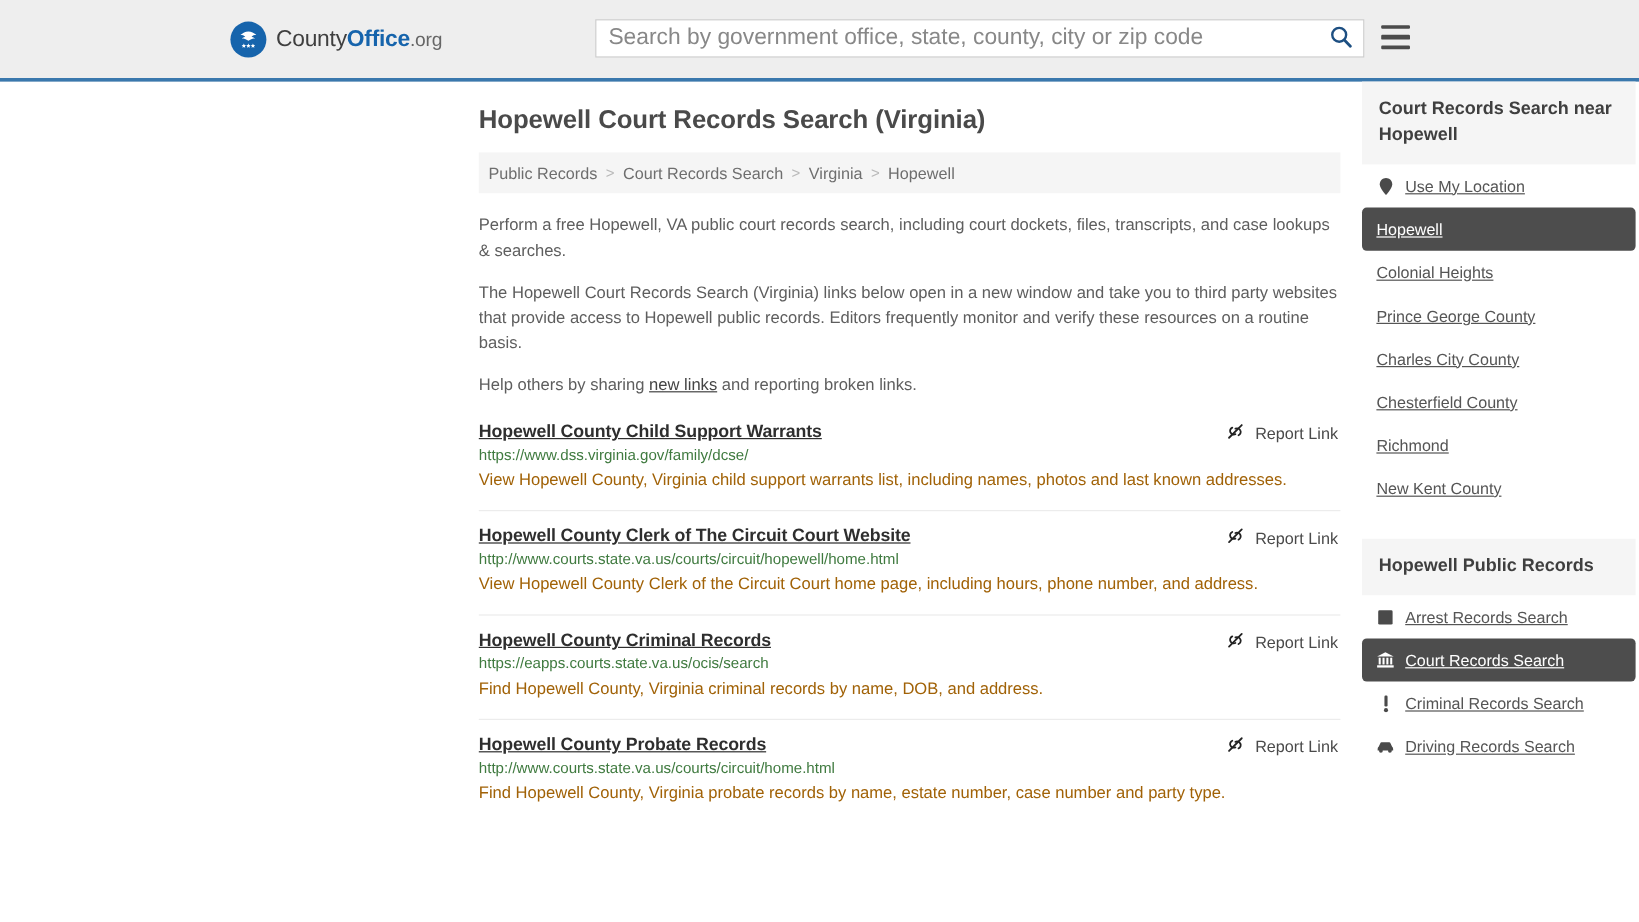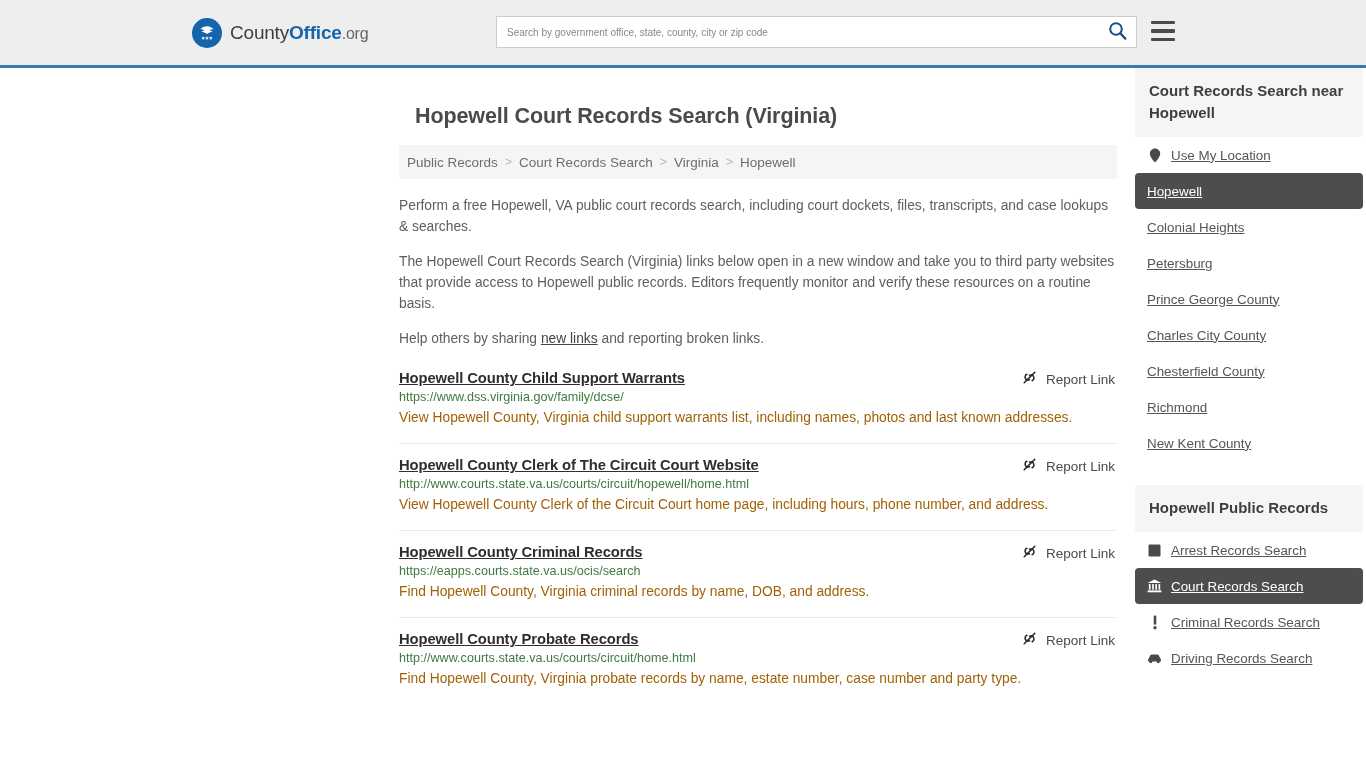--- a/index.html
+++ b/index.html
@@ -51,21 +51,21 @@
     width: 641px; height: 32px;
     background: #ffffff;
     border: 1px solid #cccccc;
     display: flex; align-items: center;
   }
   .search-input {
     flex: 1;
     border: none; outline: none;
     height: 44px;
     padding: 0 10px;
-    font-size: 10px;
+    font-size: 19px;
     font-family: "Liberation Sans", sans-serif;
     color: #444444;
     background: transparent;
   }
   .search-input::placeholder { color: #888888; }
   .search-btn {
     width: 38px; height: 30px;
     background: transparent; border: none;
     display: flex; align-items: center; justify-content: center;
     cursor: pointer;
@@ -102,21 +102,21 @@
   .sidebar {
     position: absolute;
     left: 940px; top: 0;
     width: 228px;
   }
 
   h1.page-title {
     font-size: 21.5px;
     color: #4a4a4a;
     font-weight: bold;
-    margin: 16px;
+    margin: 0;
     padding: 20px 0 0 0;
     letter-spacing: -0.1px;
   }
 
   .breadcrumb {
     margin-top: 14px;
     background: #f5f5f5;
     height: 34px;
     display: flex; align-items: center;
     padding-left: 8px;
@@ -352,23 +352,20 @@
           </span>
           <a href="#">Use My Location</a>
         </li>
         <li class="side-item active">
           <a href="#">Hopewell</a>
         </li>
         <li class="side-item">
           <a href="#">Colonial Heights</a>
         </li>
         <li class="side-item">
-          <a href="#">Petersburg</a>
-        </li>
-        <li class="side-item">
           <a href="#">Prince George County</a>
         </li>
         <li class="side-item">
           <a href="#">Charles City County</a>
         </li>
         <li class="side-item">
           <a href="#">Chesterfield County</a>
         </li>
         <li class="side-item">
           <a href="#">Richmond</a>

